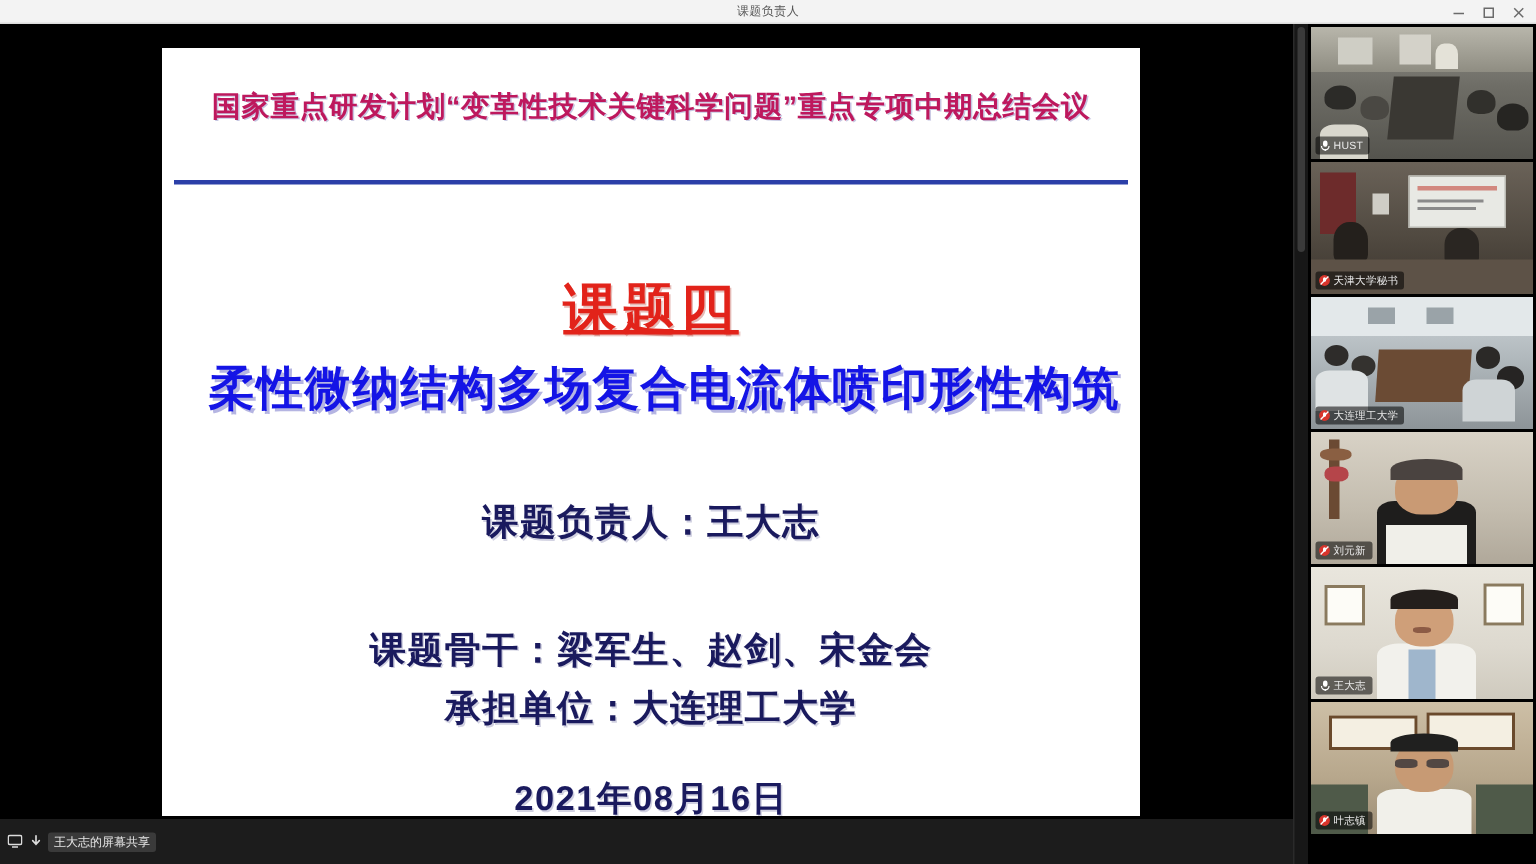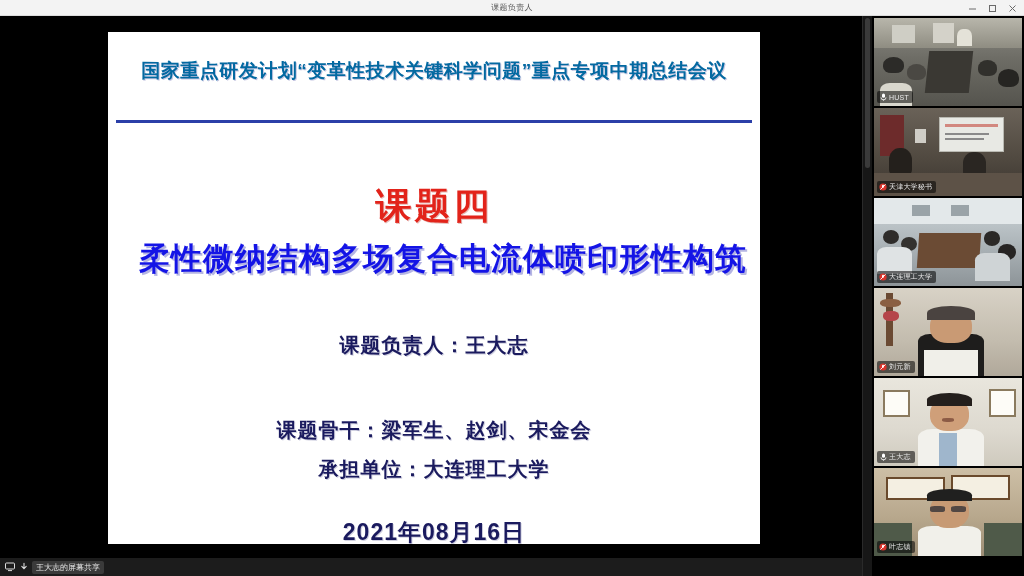--- a/index.html
+++ b/index.html
@@ -29,42 +29,43 @@
   .divider-thumb{ position:absolute; left:2px; top:2px; width:5px; height:150px;
                   background:#3a3a3a; border-radius:3px; }
 
   
   .slide{
     position:absolute; left:108px; top:16px; width:652px; height:512px;
     background:#ffffff; overflow:hidden;
   }
   .slide-header{
     position:absolute; left:0; top:26px; width:100%; text-align:center;
-    font-size:19px; font-weight:bold; color:#0369a1; letter-spacing:.5px;
+    font-size:19px; font-weight:bold; color:#be185d; letter-spacing:.5px;
     text-shadow:1px 1px 0 rgba(130,130,190,.45);
     white-space:nowrap;
   }
   .slide-rule{
     position:absolute; left:8px; top:88px; width:636px; height:3px; background:#2b3fa8;
   }
   .slide-title-red{
     position:absolute; left:0; top:150px; width:100%; text-align:center;
     font-size:36px; font-weight:bold; color:#e2231a; letter-spacing:3px;
     text-shadow:1px 1px 0 rgba(180,60,50,.35);
+    text-decoration:underline;
   }
   .slide-title-blue{
     position:absolute; left:0; top:206px; width:100%; text-align:center;
     font-size:31px; font-weight:bold; color:#1414e6; letter-spacing:1px;
     text-shadow:2px 2px 0 rgba(90,90,190,.45);
     white-space:nowrap;
     padding-left:18px;
   }
   .slide-line{
     position:absolute; width:100%; text-align:center;
-    font-size:20px; font-weight:bold; color:#1a1a5e; letter-spacing:1px;
+    font-size:24px; font-weight:bold; color:#1a1a5e; letter-spacing:1px;
     text-shadow:1px 1px 0 rgba(140,140,180,.4);
     white-space:nowrap;
   }
   .ln-leader{ top:300px; }
   .ln-members{ top:385px; }
   .ln-org{ top:424px; }
   .ln-date{ top:485px; font-size:23px; }
 
   
   .sidebar{ position:absolute; left:872px; top:0; width:152px; height:560px;
@@ -80,21 +81,21 @@
   }
   .nametag-label{ font-size:7px; color:#eaeaea; white-space:nowrap; letter-spacing:.2px; }
   .mic{ width:8px; height:8px; display:flex; align-items:center; justify-content:center; }
   .mic svg{ display:block; }
 
   
   .rect{ position:absolute; }
 
   
   .statusbar{
-    position:absolute; left:0; bottom:0; width:862px; height:18px;
+    position:absolute; left:0; bottom:0; width:862px; height:30px;
     background:#1c1c1c; display:flex; align-items:center; padding-left:4px; gap:3px;
   }
   .status-icon{ width:11px; height:11px; display:flex; align-items:center; justify-content:center; }
   .status-icon svg{ display:block; }
   .status-text{ font-size:8px; color:#e6e6e6; background:#3a3a3a; padding:1px 4px; border-radius:2px; }
 </style>
 </head>
 <body>
 
 <div class="titlebar">

